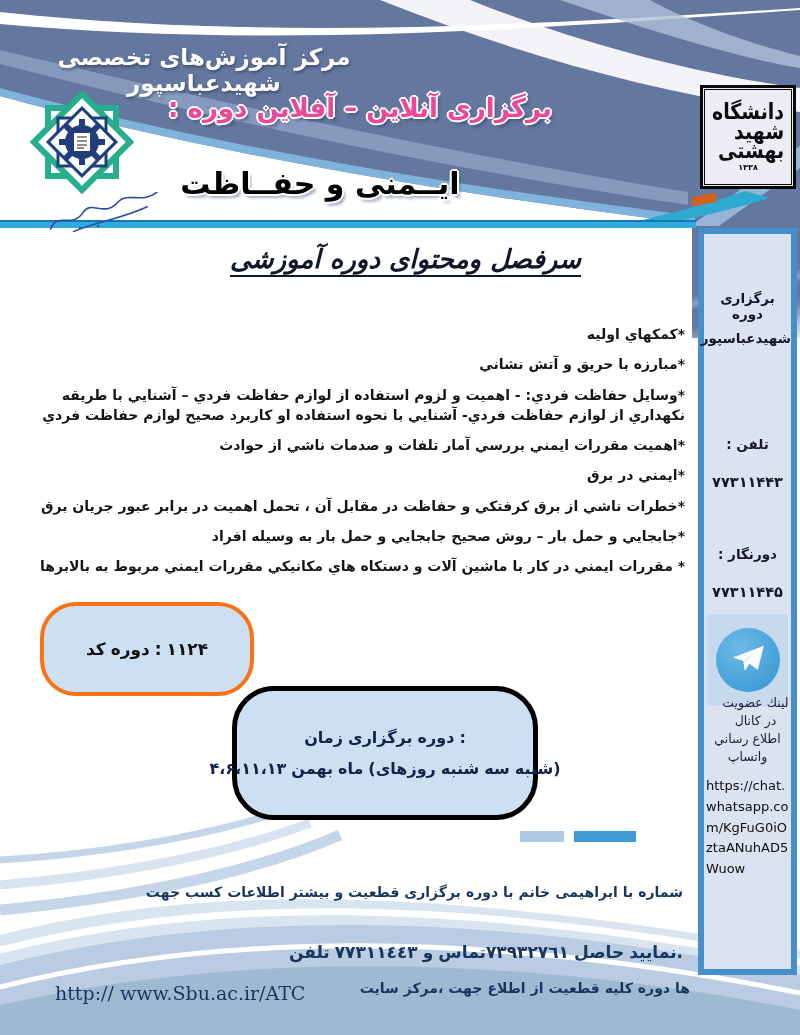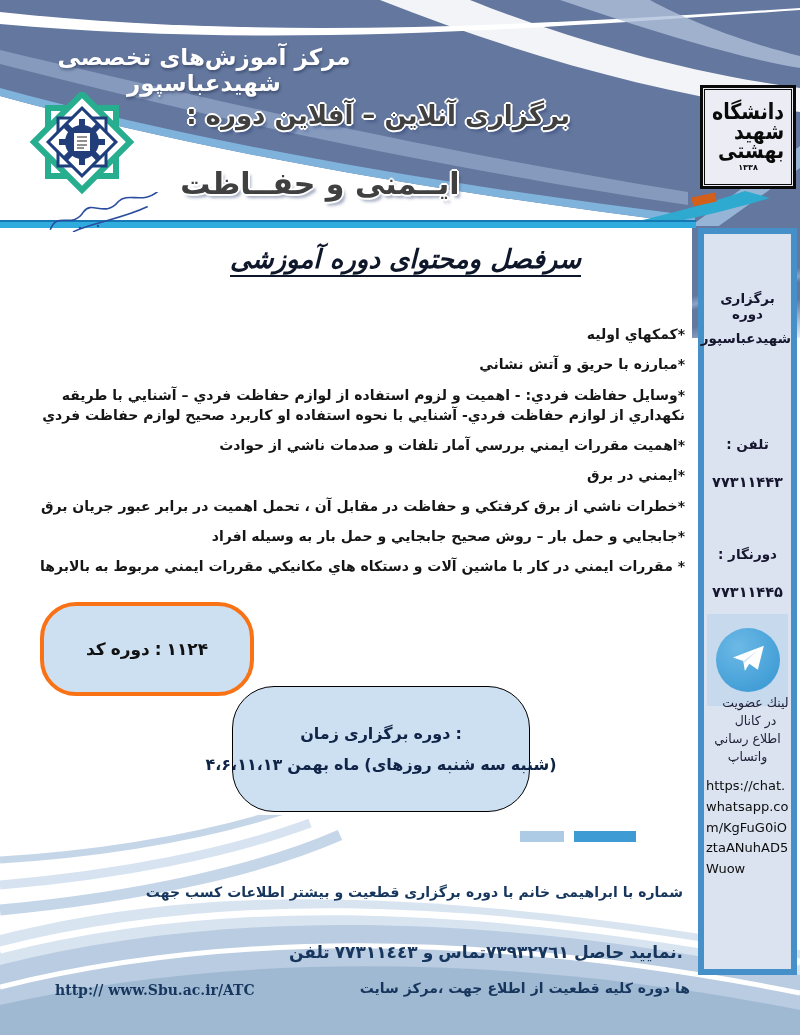--- a/index.html
+++ b/index.html
@@ -4,26 +4,26 @@
 <style>
   html,body{margin:0;padding:0;}
   body{width:800px;height:1035px;position:relative;overflow:hidden;background:#fff;
        font-family:"DejaVu Sans",sans-serif;}
   .abs{position:absolute;}
   
   #header-svg{position:absolute;top:0;left:0;z-index:0;}
   .org-title{top:44px;left:12px;width:384px;text-align:center;color:#fff;
     font-size:23px;font-weight:700;direction:rtl;z-index:3;
     text-shadow:1px 2px 3px rgba(20,30,60,.45);}
-  .subtitle{top:100px;left:150px;width:420px;text-align:right;direction:rtl;
-    font-size:26px;font-weight:700;color:#404040;z-index:3;
+  .subtitle{top:93px;left:150px;width:420px;text-align:center;direction:rtl;
+    font-size:26px;font-weight:700;color:#ec4899;z-index:3;
     text-shadow:-2px 0 #fff,2px 0 #fff,0 -2px #fff,0 2px #fff,-1px -1px #fff,1px 1px #fff,
       -1px 1px #fff,1px -1px #fff,3px 4px 3px rgba(40,60,110,.45);}
   .course-title{top:166px;left:170px;width:300px;text-align:center;direction:rtl;
-    font-size:30px;font-weight:700;color:#404040;z-index:3;
+    font-size:30px;font-weight:700;color:#000000;z-index:3;
     text-shadow:-2px 0 #fff,2px 0 #fff,0 -2px #fff,0 2px #fff,-1px -1px #fff,1px 1px #fff,
       -1px 1px #fff,1px -1px #fff,3px 4px 3px rgba(40,60,110,.4);}
   .cyan-line{top:220px;left:0;width:696px;height:8px;z-index:2;
     background:linear-gradient(to bottom,#1578B5 0 25%,#2FABDD 25% 100%);}
   .star-logo{top:92px;left:26px;z-index:3;}
   .signature{top:192px;left:40px;z-index:3;}
   .uni-logo{top:85px;left:700px;width:90px;height:98px;z-index:3;background:#ECECF4;
     border:3px solid #0a0a0a;box-shadow:inset 0 0 0 1px #ECECF4,inset 0 0 0 2px #0a0a0a;
     display:flex;flex-direction:column;align-items:center;justify-content:center;direction:rtl;}
   .uni-logo .uni-line{font-size:19px;font-weight:700;color:#0a0a0a;line-height:1.02;
@@ -35,21 +35,21 @@
   .section-title{top:244px;left:230px;width:440px;text-align:left;direction:rtl;
     font-size:26px;font-weight:700;font-style:italic;color:#0f172a;
     text-decoration:underline;text-underline-offset:7px;text-decoration-thickness:2px;z-index:3;}
   .topics{top:324px;left:28px;right:115px;direction:rtl;text-align:right;z-index:3;}
   .topics .topic{font-size:14px;font-weight:700;color:#161616;line-height:1.45;margin-bottom:10px;}
   .code-pill{top:602px;left:40px;width:206px;height:86px;background:#CDE0F2;
     border:4px solid #f97316;border-radius:36px;z-index:3;
     display:flex;align-items:center;justify-content:center;}
   .code-pill .tokline{font-size:17px;font-weight:700;color:#111;}
   .time-box{top:686px;left:232px;width:296px;height:124px;background:#CDE0F2;
-    border:1px solid #000000;border-radius:42px;z-index:3;
+    border:5px solid #000000;border-radius:42px;z-index:3;
     display:flex;flex-direction:column;align-items:center;justify-content:center;gap:12px;}
   .time-box .tokline{font-size:16px;font-weight:700;color:#0F2447;}
   .tokline{direction:ltr;text-align:center;white-space:nowrap;}
   .tok{unicode-bidi:isolate;direction:ltr;display:inline-block;}
   .tok + .tok{margin-left:5px;}
   
   .sidebar{top:228px;left:698px;width:99px;height:747px;box-sizing:border-box;
     background:#DBE3F0;border:6px solid #4590C8;z-index:4;direction:rtl;}
   .sb-item{position:absolute;left:0;right:0;text-align:center;color:#15152E;font-weight:700;}
   .sb-label{font-size:13.5px;}
@@ -60,21 +60,21 @@
     background:radial-gradient(circle at 35% 30%,#6CB9E6,#429ED6 75%);
     display:flex;align-items:center;justify-content:center;}
   .sb-note{font-weight:400;font-size:12.5px;color:#22223a;line-height:1.4;}
   .sb-url{position:absolute;top:542px;left:2px;right:2px;direction:ltr;text-align:left;
     font-size:13px;font-weight:400;color:#0d0d0d;line-height:1.6;word-break:break-all;cursor:pointer;}
   
   #footer-svg{position:absolute;top:815px;left:0;z-index:0;}
   .contact1{top:884px;right:117px;font-size:14px;font-weight:700;color:#17365D;z-index:3;}
   .contact2{top:942px;right:117px;font-size:17px;font-weight:700;color:#17365D;z-index:3;}
   .site-note{top:980px;right:110px;font-size:14px;font-weight:700;color:#17365D;z-index:3;}
-  .website{top:982px;left:55px;font-family:"DejaVu Serif",serif;font-size:14px;font-weight:700;
+  .website{top:982px;left:55px;font-family:"DejaVu Serif",serif;font-size:19px;font-weight:400;
     color:#17365D;z-index:3;cursor:pointer;direction:ltr;}
 </style>
 </head>
 <body>
 
 <svg id="header-svg" width="800" height="228" viewBox="0 0 800 228">
   <rect x="0" y="0" width="800" height="228" fill="#ffffff"></rect>
   <path d="M0,24 C270,48 520,30 800,10 L800,228 L0,228 Z" fill="#64779E"></path>
   <path d="M0,0 L800,0 L800,8 C520,26 260,40 0,12 Z" fill="#64779E"></path>
   <path d="M0,50 C210,100 430,150 688,192 L688,205 C420,165 200,115 0,64 Z" fill="#8FA3C6" opacity="0.8"></path>

